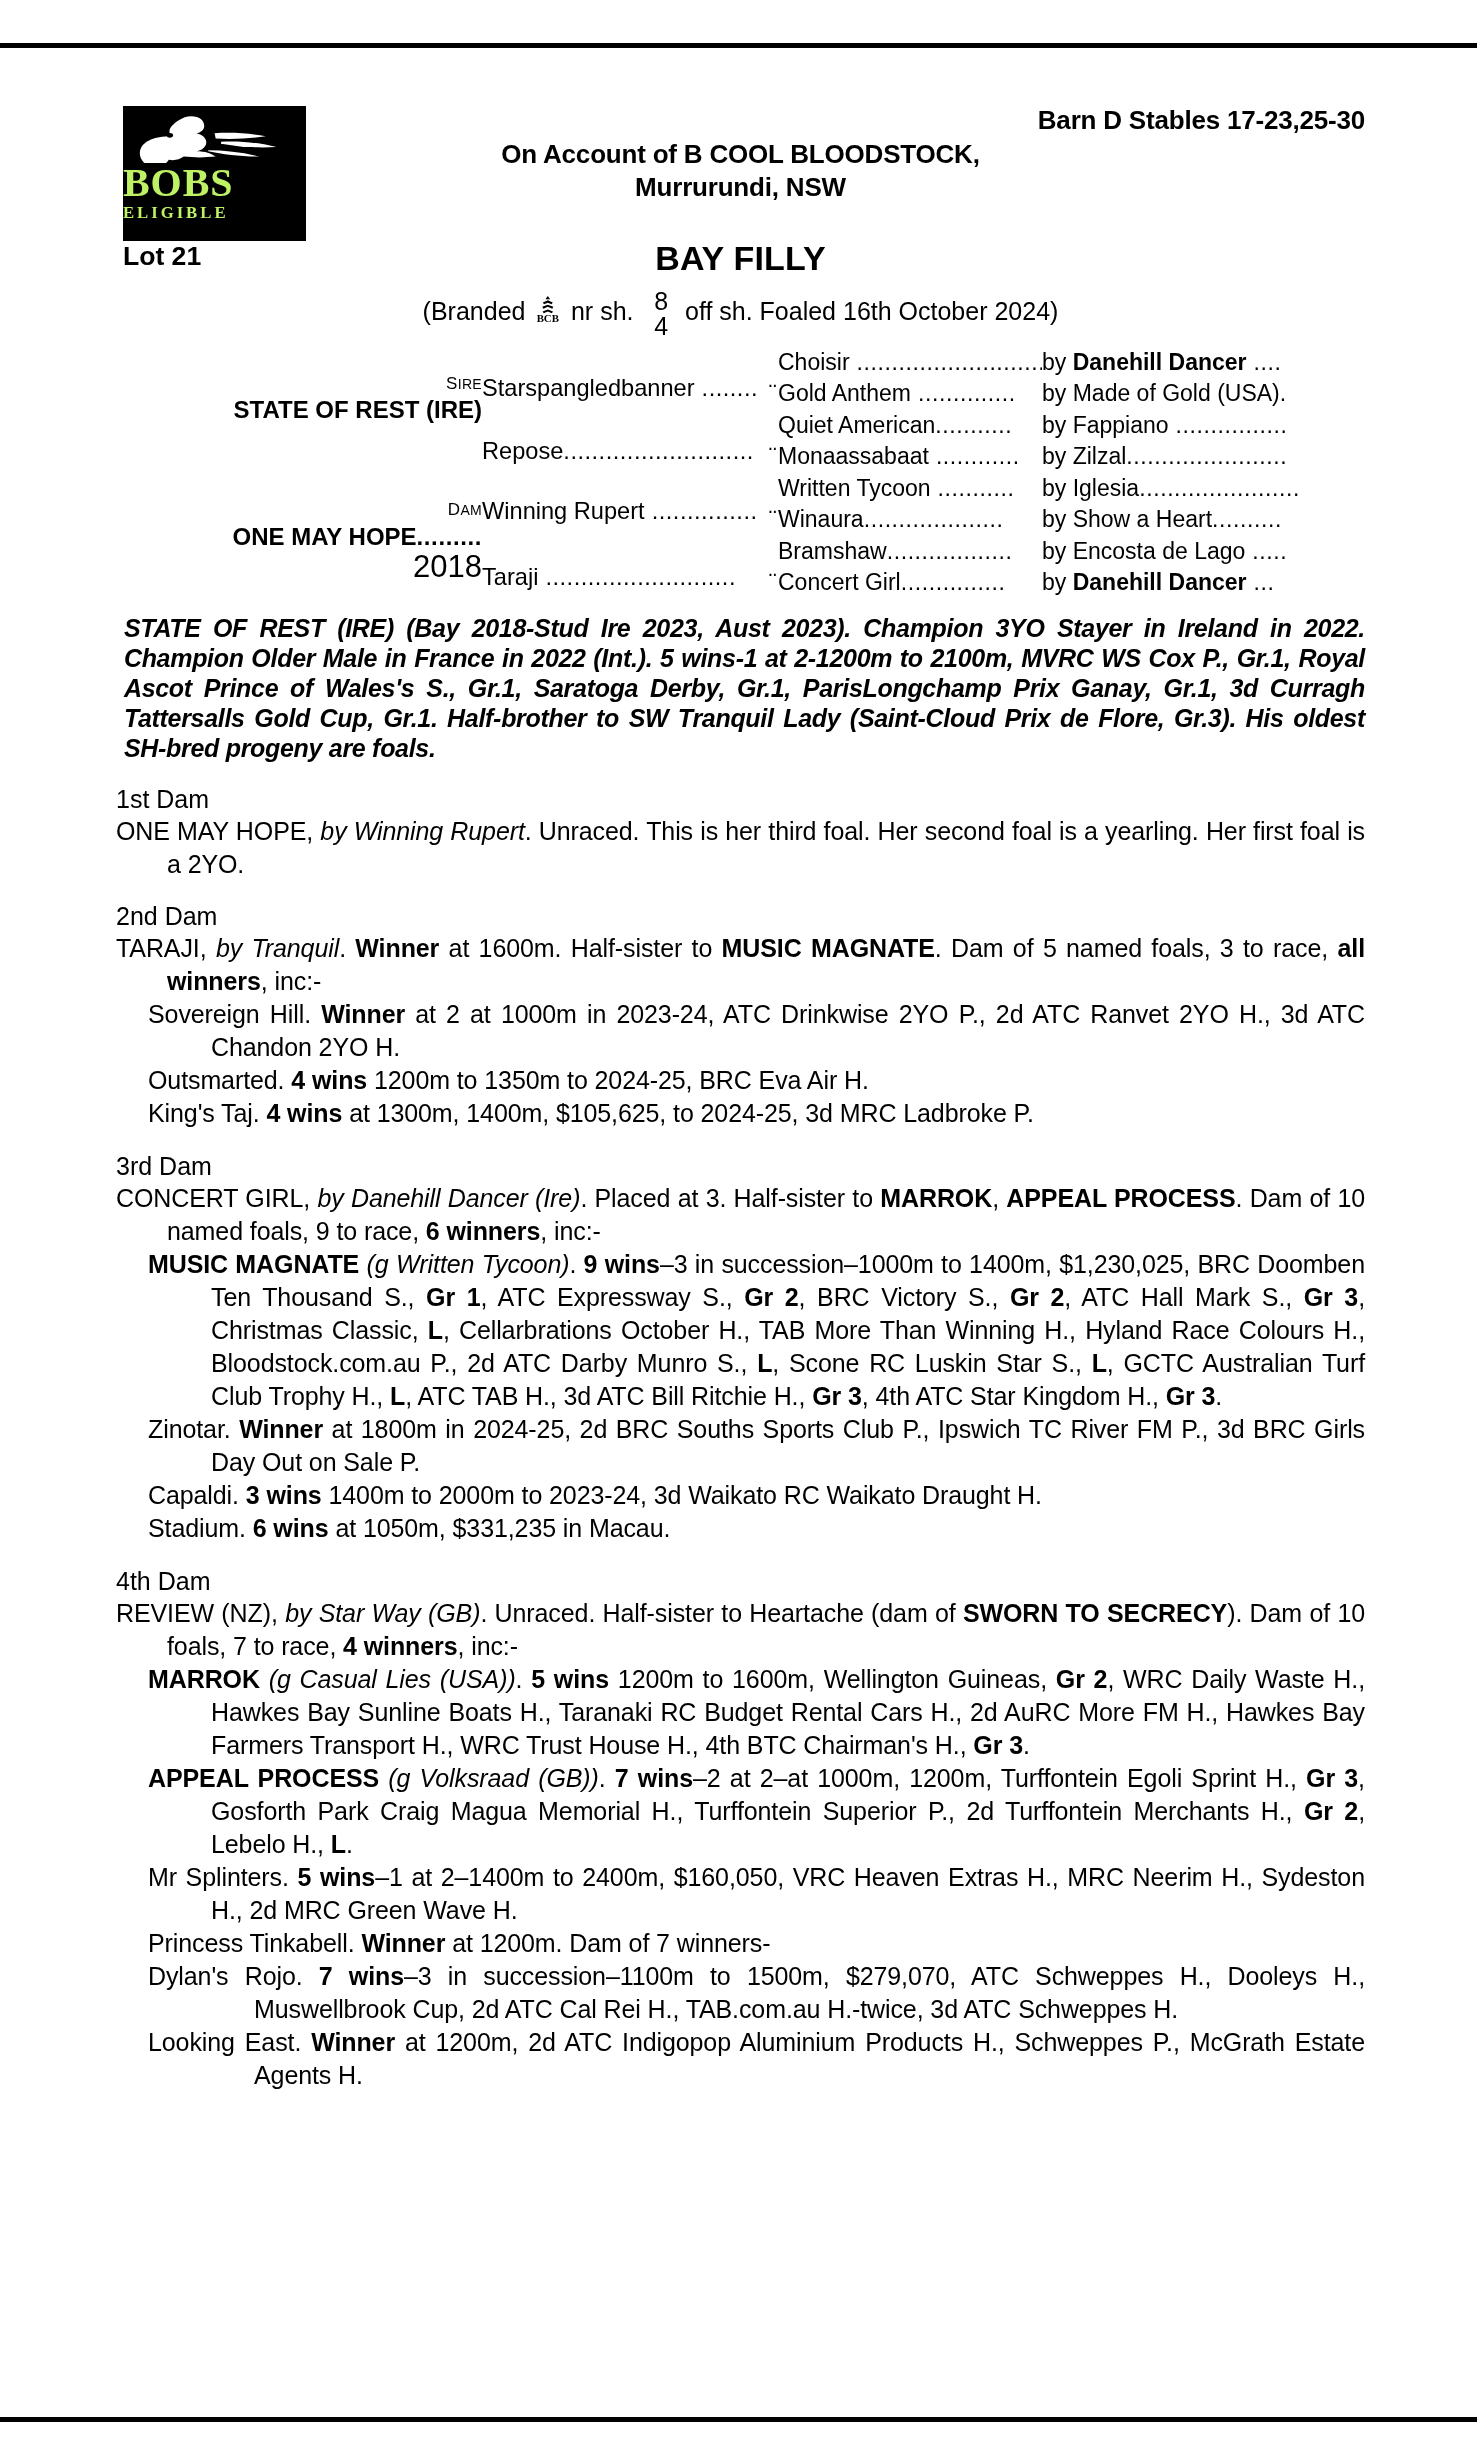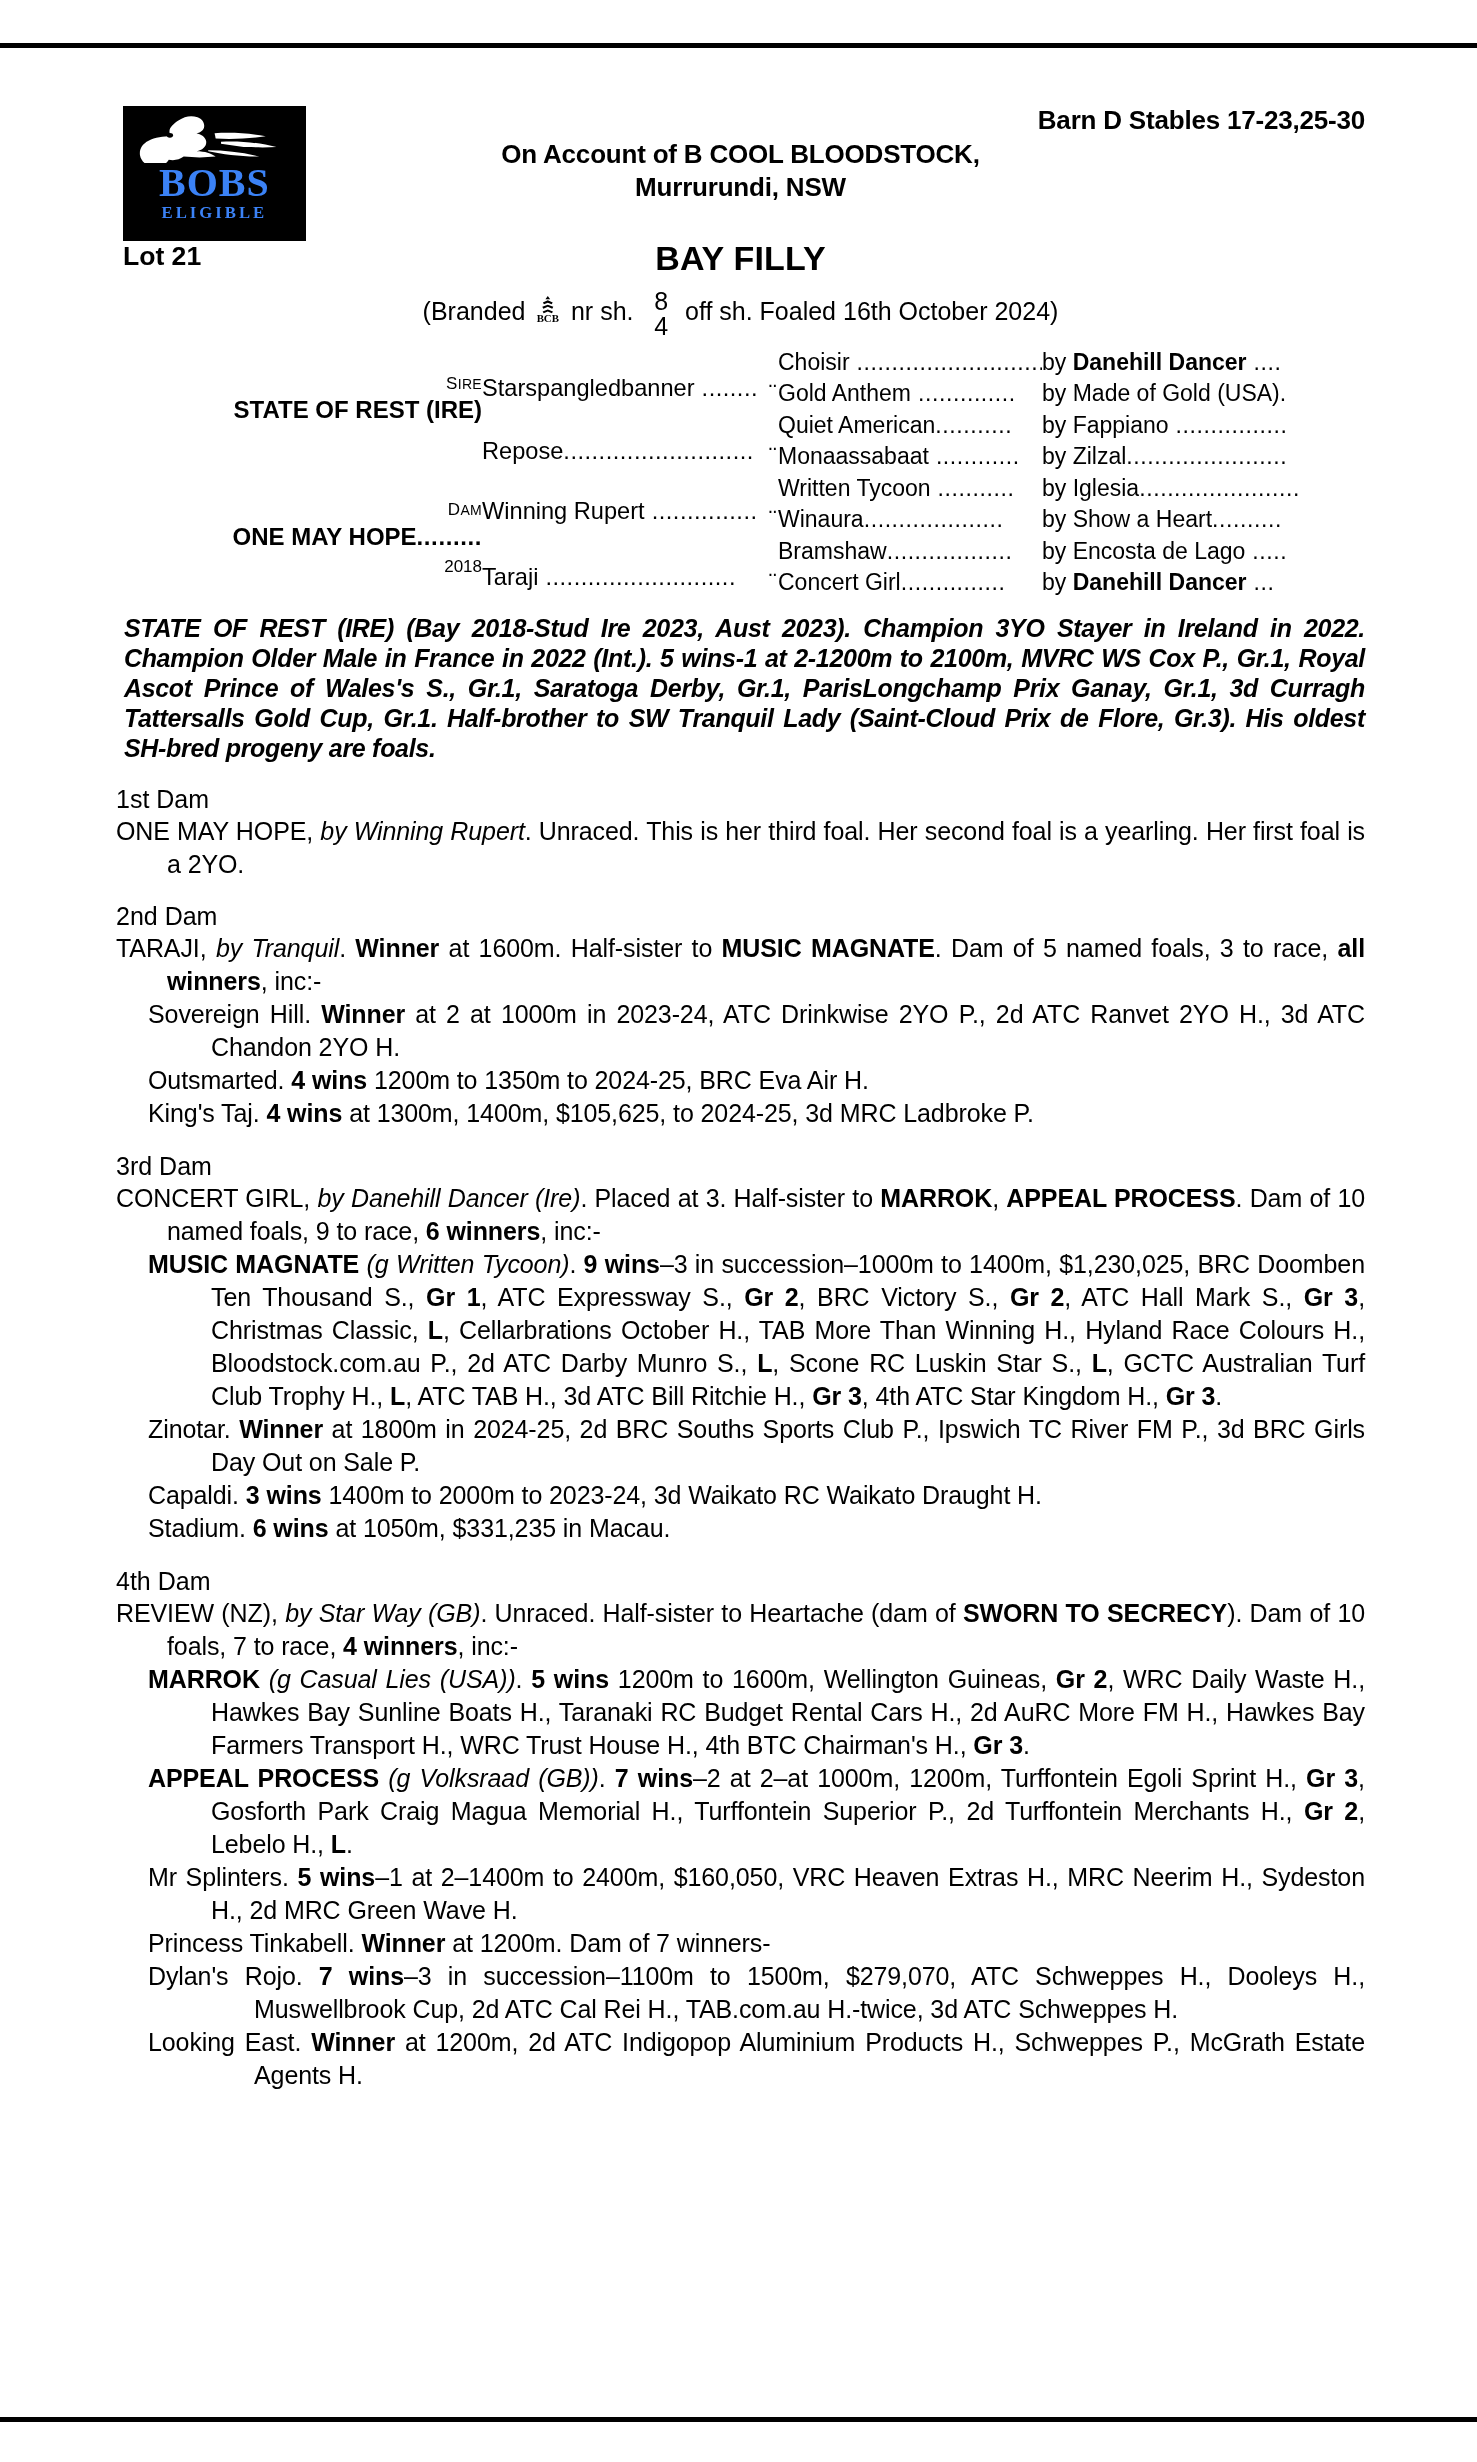--- a/index.html
+++ b/index.html
@@ -50,22 +50,22 @@
     position: relative;
     height: 150px;
   }
   .bobs-logo {
     position: absolute;
     left: 6.9px;
     top: 18.7px;
     width: 183px;
     height: 135px;
     background: #000;
-    color: #3b82f6;
-    text-align: center;
+    color: #bef264;
+    text-align: left;
     overflow: hidden;
   }
   .bobs-mark {
     margin-top: 7.9px;
     height: 49px;
     display: block;
   }
   .bobs-word {
     font-family: "Liberation Serif", serif;
     font-size: 40px;
@@ -184,21 +184,21 @@
   }
   .par-lab::first-letter { font-size: 23.6px; }
   .par-name {
     font-size: 24px;
     font-weight: 700;
     line-height: 30.5px;
     white-space: nowrap;
   }
   .par-name .dots { font-weight: 700; }
   .par-year {
-    font-size: 17px;
+    font-size: 31px;
     line-height: 29.6px;
   }
 
   .ped .col-gp {
     position: absolute;
     left: 366px;
     top: 0;
     width: 288px;
     height: 258px;
   }

